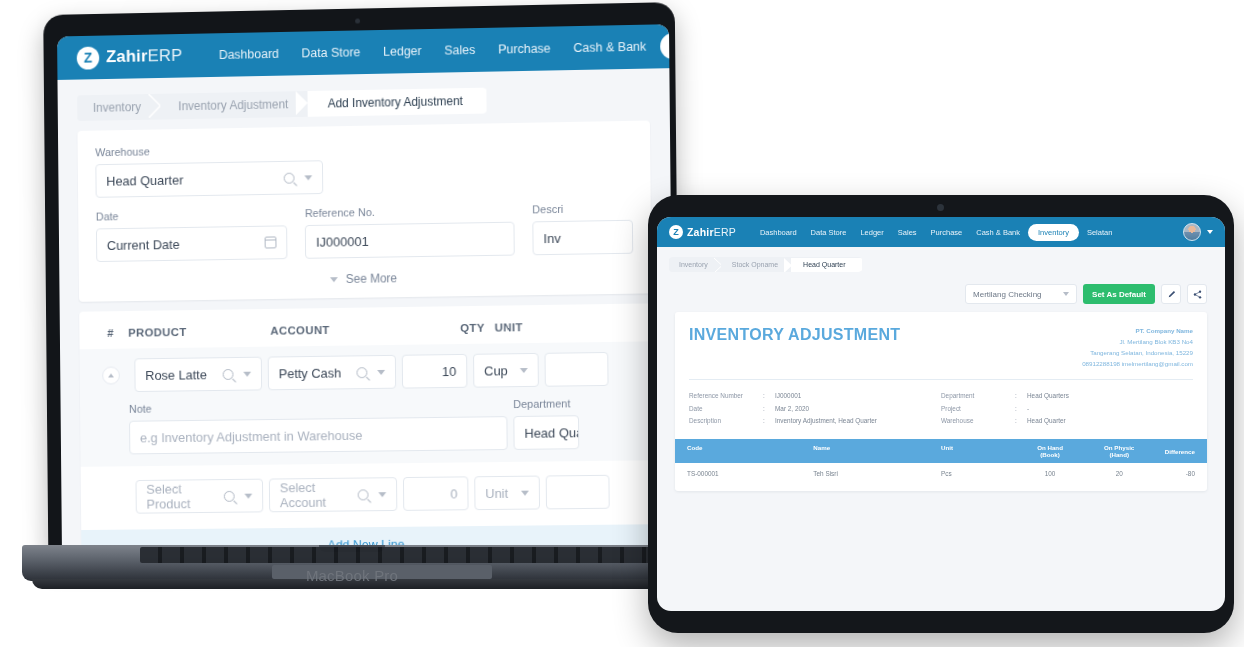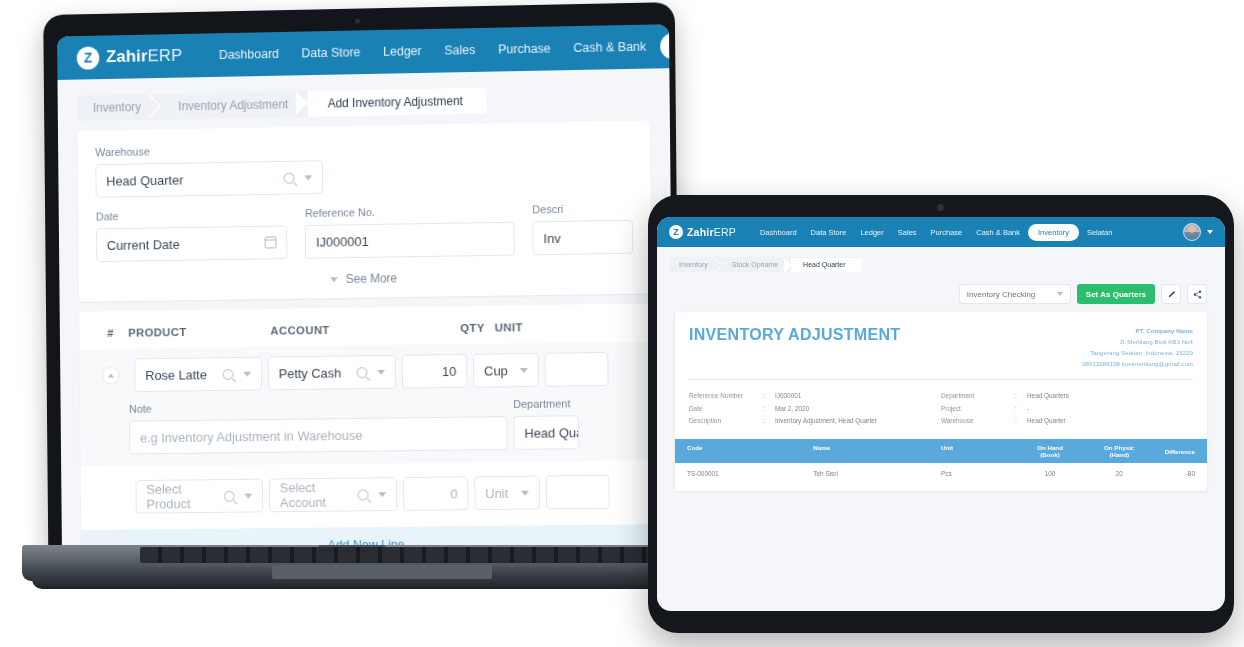--- a/index.html
+++ b/index.html
@@ -359,20 +359,21 @@
           </div>
         </div>
 
       </div>
     </div>
 
     <div class="laptop-base"></div>
     <div class="laptop-keyboard"></div>
     <div class="laptop-trackpad"></div>
     <div class="laptop-foot"></div>
+    <div class="macbook-label">MacBook Pro</div>
   </div>
 
   <div class="tablet">
     <div class="tablet-frame"></div>
     <div class="tablet-cam"></div>
 
     <div class="tablet-screen">
 
       <div class="navbar" style="height:30px;padding:0 12px;">
         <div class="brand" style="gap:4px;margin-right:18px;">
@@ -418,24 +419,24 @@
             <span>Head Quarter</span>
             <svg class="arrow" viewBox="0 0 8 15" preserveAspectRatio="none" style="width:8px;right:-7px;">
               <polygon points="0,0 8,7.5 0,15" fill="#ffffff"></polygon>
             </svg>
           </div>
         </div>
       </div>
 
       <div class="tb-toolbar" style="padding:8px 18px 0;">
         <div class="tb-select">
-          <span>Inventory Checking</span>
+          <span>Mertilang Checking</span>
           <span class="mini-caret" style="margin-left:auto;border-left-width:3px;border-right-width:3px;border-top-width:4px;"></span>
         </div>
-        <div class="btn-green">Set As Quarters</div>
+        <div class="btn-green">Set As Default</div>
         <div class="icon-btn">
           <svg width="9" height="9" viewBox="0 0 16 16">
             <path d="M12.2 1.6l2.2 2.2-8.4 8.4-2.9.7.7-2.9z" fill="#3b4f73"></path>
           </svg>
         </div>
         <div class="icon-btn">
           <svg width="9" height="9" viewBox="0 0 16 16">
             <circle cx="12.5" cy="3" r="2.1" fill="#3b4f73"></circle>
             <circle cx="3.5" cy="8" r="2.1" fill="#3b4f73"></circle>
             <circle cx="12.5" cy="13" r="2.1" fill="#3b4f73"></circle>

